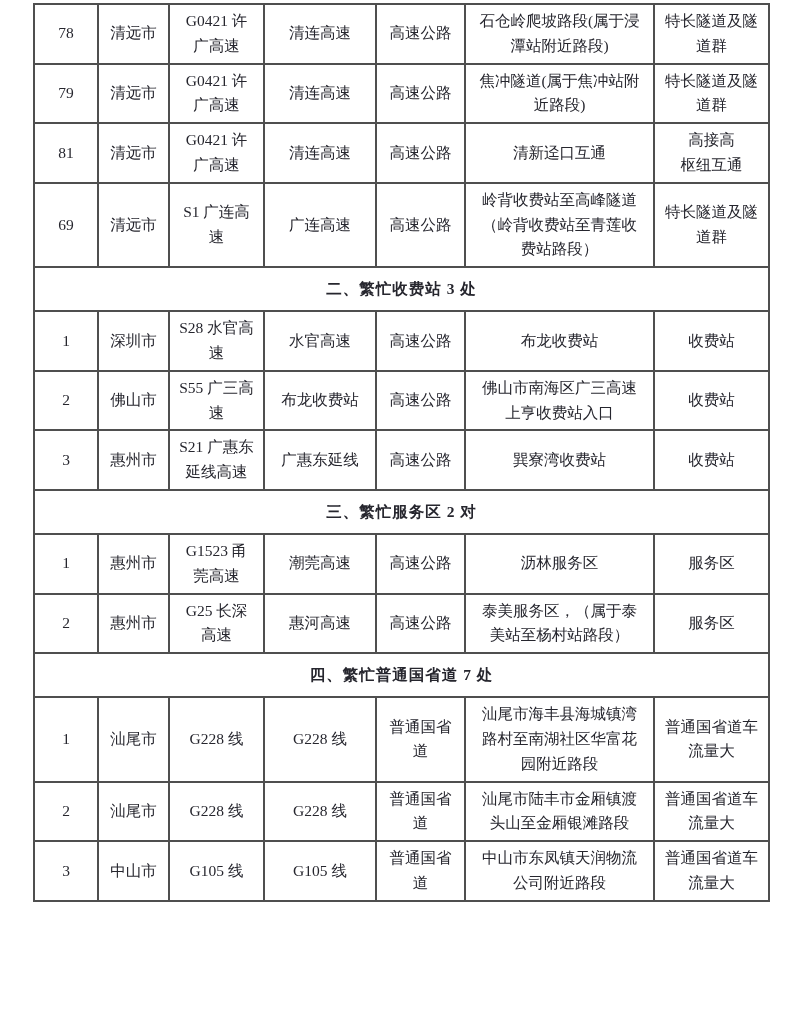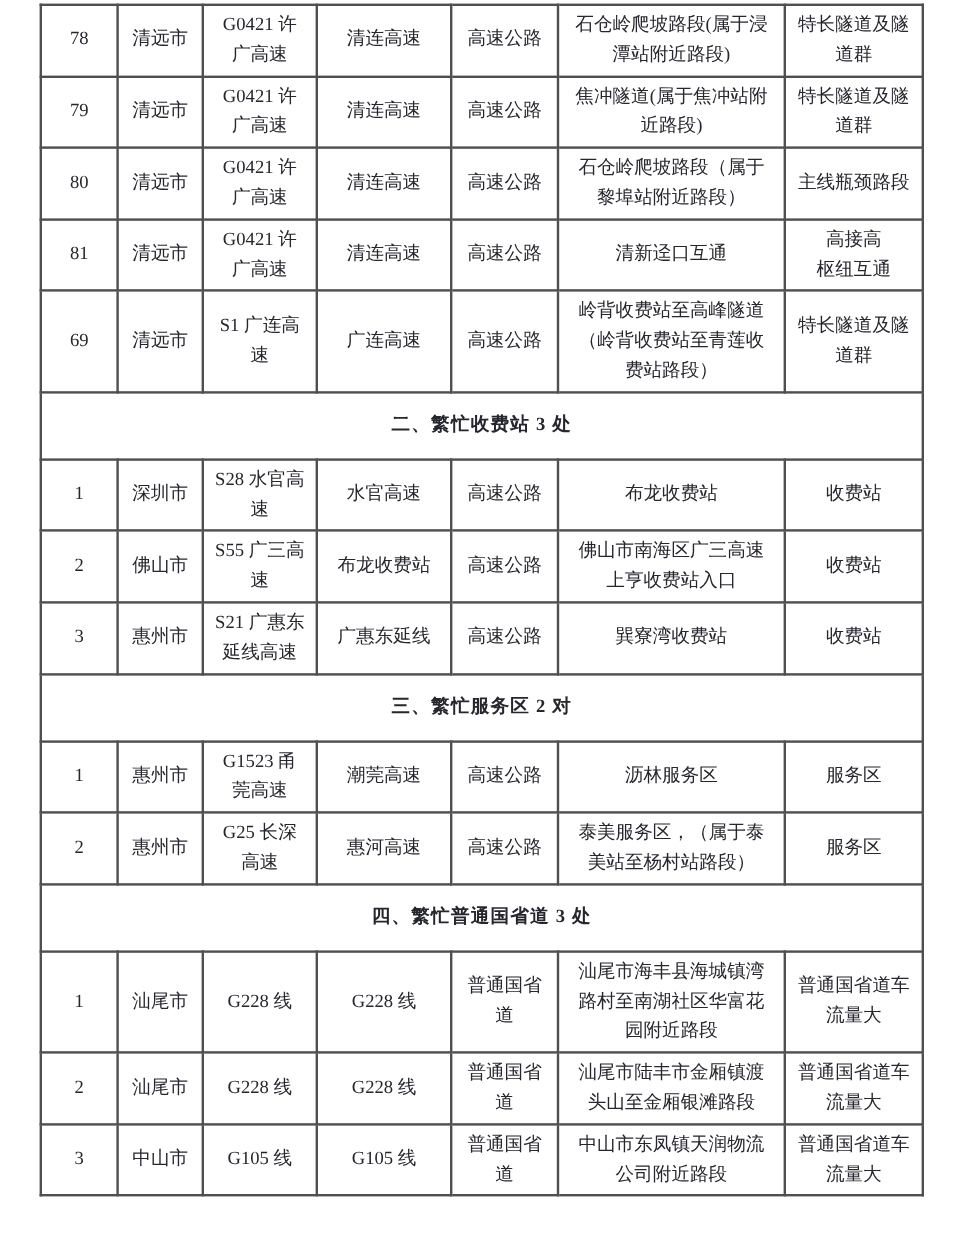--- a/index.html
+++ b/index.html
@@ -30,21 +30,21 @@
     height: 58px;
     box-sizing: border-box;
     white-space: pre-line;
     overflow: hidden;
   }
   table.roads-table td.col-location {
     padding: 4px 13px;
   }
   table.roads-table tr.section-row td {
     font-weight: bold;
-    height: 56px;
+    height: 44px;
     letter-spacing: 1px;
   }
 </style>
 </head>
 <body>
 
 <div class="page">
   <table class="roads-table">
     <colgroup>
       <col style="width:64px">
@@ -66,29 +66,20 @@
           <td class="col-category">特长隧道及隧道群</td>
         </tr>
         <tr>
           <td class="col-no">79</td>
           <td class="col-city">清远市</td>
           <td class="col-route_code">G0421 许广高速</td>
           <td class="col-route_name">清连高速</td>
           <td class="col-road_type">高速公路</td>
           <td class="col-location">焦冲隧道(属于焦冲站附近路段)</td>
           <td class="col-category">特长隧道及隧道群</td>
-        </tr>
-        <tr>
-          <td class="col-no">80</td>
-          <td class="col-city">清远市</td>
-          <td class="col-route_code">G0421 许广高速</td>
-          <td class="col-route_name">清连高速</td>
-          <td class="col-road_type">高速公路</td>
-          <td class="col-location">石仓岭爬坡路段（属于黎埠站附近路段）</td>
-          <td class="col-category">主线瓶颈路段</td>
         </tr>
         <tr>
           <td class="col-no">81</td>
           <td class="col-city">清远市</td>
           <td class="col-route_code">G0421 许广高速</td>
           <td class="col-route_name">清连高速</td>
           <td class="col-road_type">高速公路</td>
           <td class="col-location">清新迳口互通</td>
           <td class="col-category">高接高
 枢纽互通</td>
@@ -147,21 +138,21 @@
         <tr>
           <td class="col-no">2</td>
           <td class="col-city">惠州市</td>
           <td class="col-route_code">G25 长深高速</td>
           <td class="col-route_name">惠河高速</td>
           <td class="col-road_type">高速公路</td>
           <td class="col-location">泰美服务区，（属于泰美站至杨村站路段）</td>
           <td class="col-category">服务区</td>
         </tr>
         <tr class="section-row">
-          <td colspan="7">四、繁忙普通国省道 3 处</td>
+          <td colspan="7">四、繁忙普通国省道 7 处</td>
         </tr>
         <tr>
           <td class="col-no">1</td>
           <td class="col-city">汕尾市</td>
           <td class="col-route_code">G228 线</td>
           <td class="col-route_name">G228 线</td>
           <td class="col-road_type">普通国省道</td>
           <td class="col-location">汕尾市海丰县海城镇湾路村至南湖社区华富花园附近路段</td>
           <td class="col-category">普通国省道车流量大</td>
         </tr>

